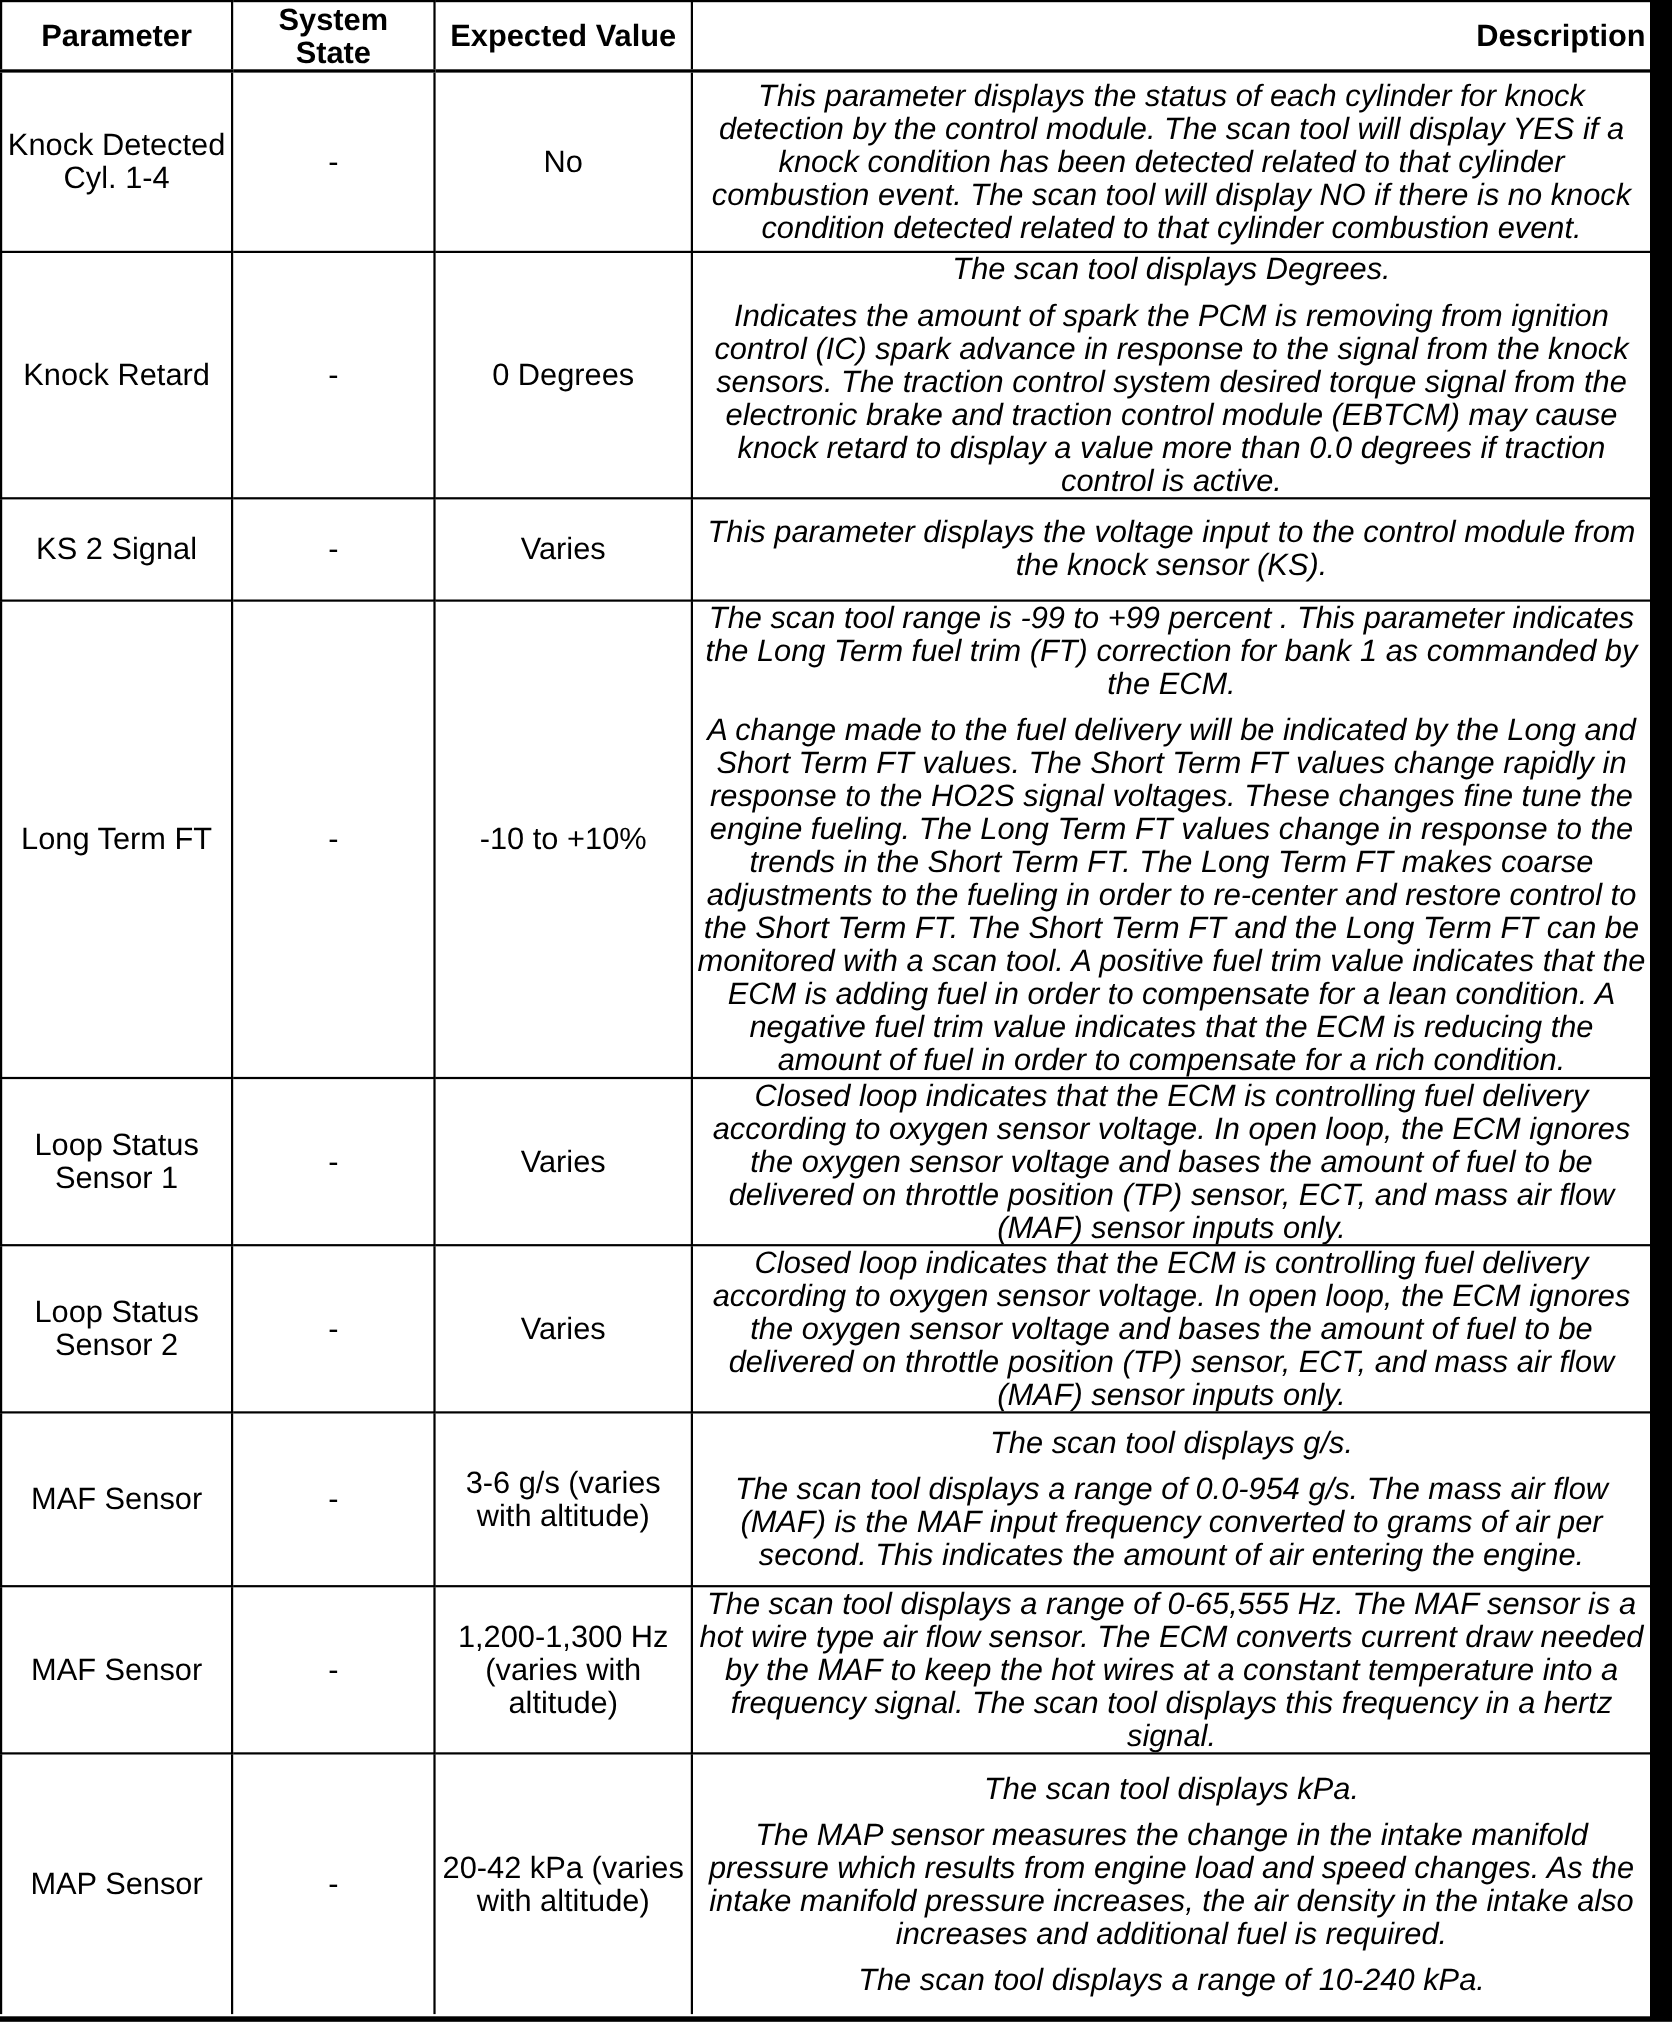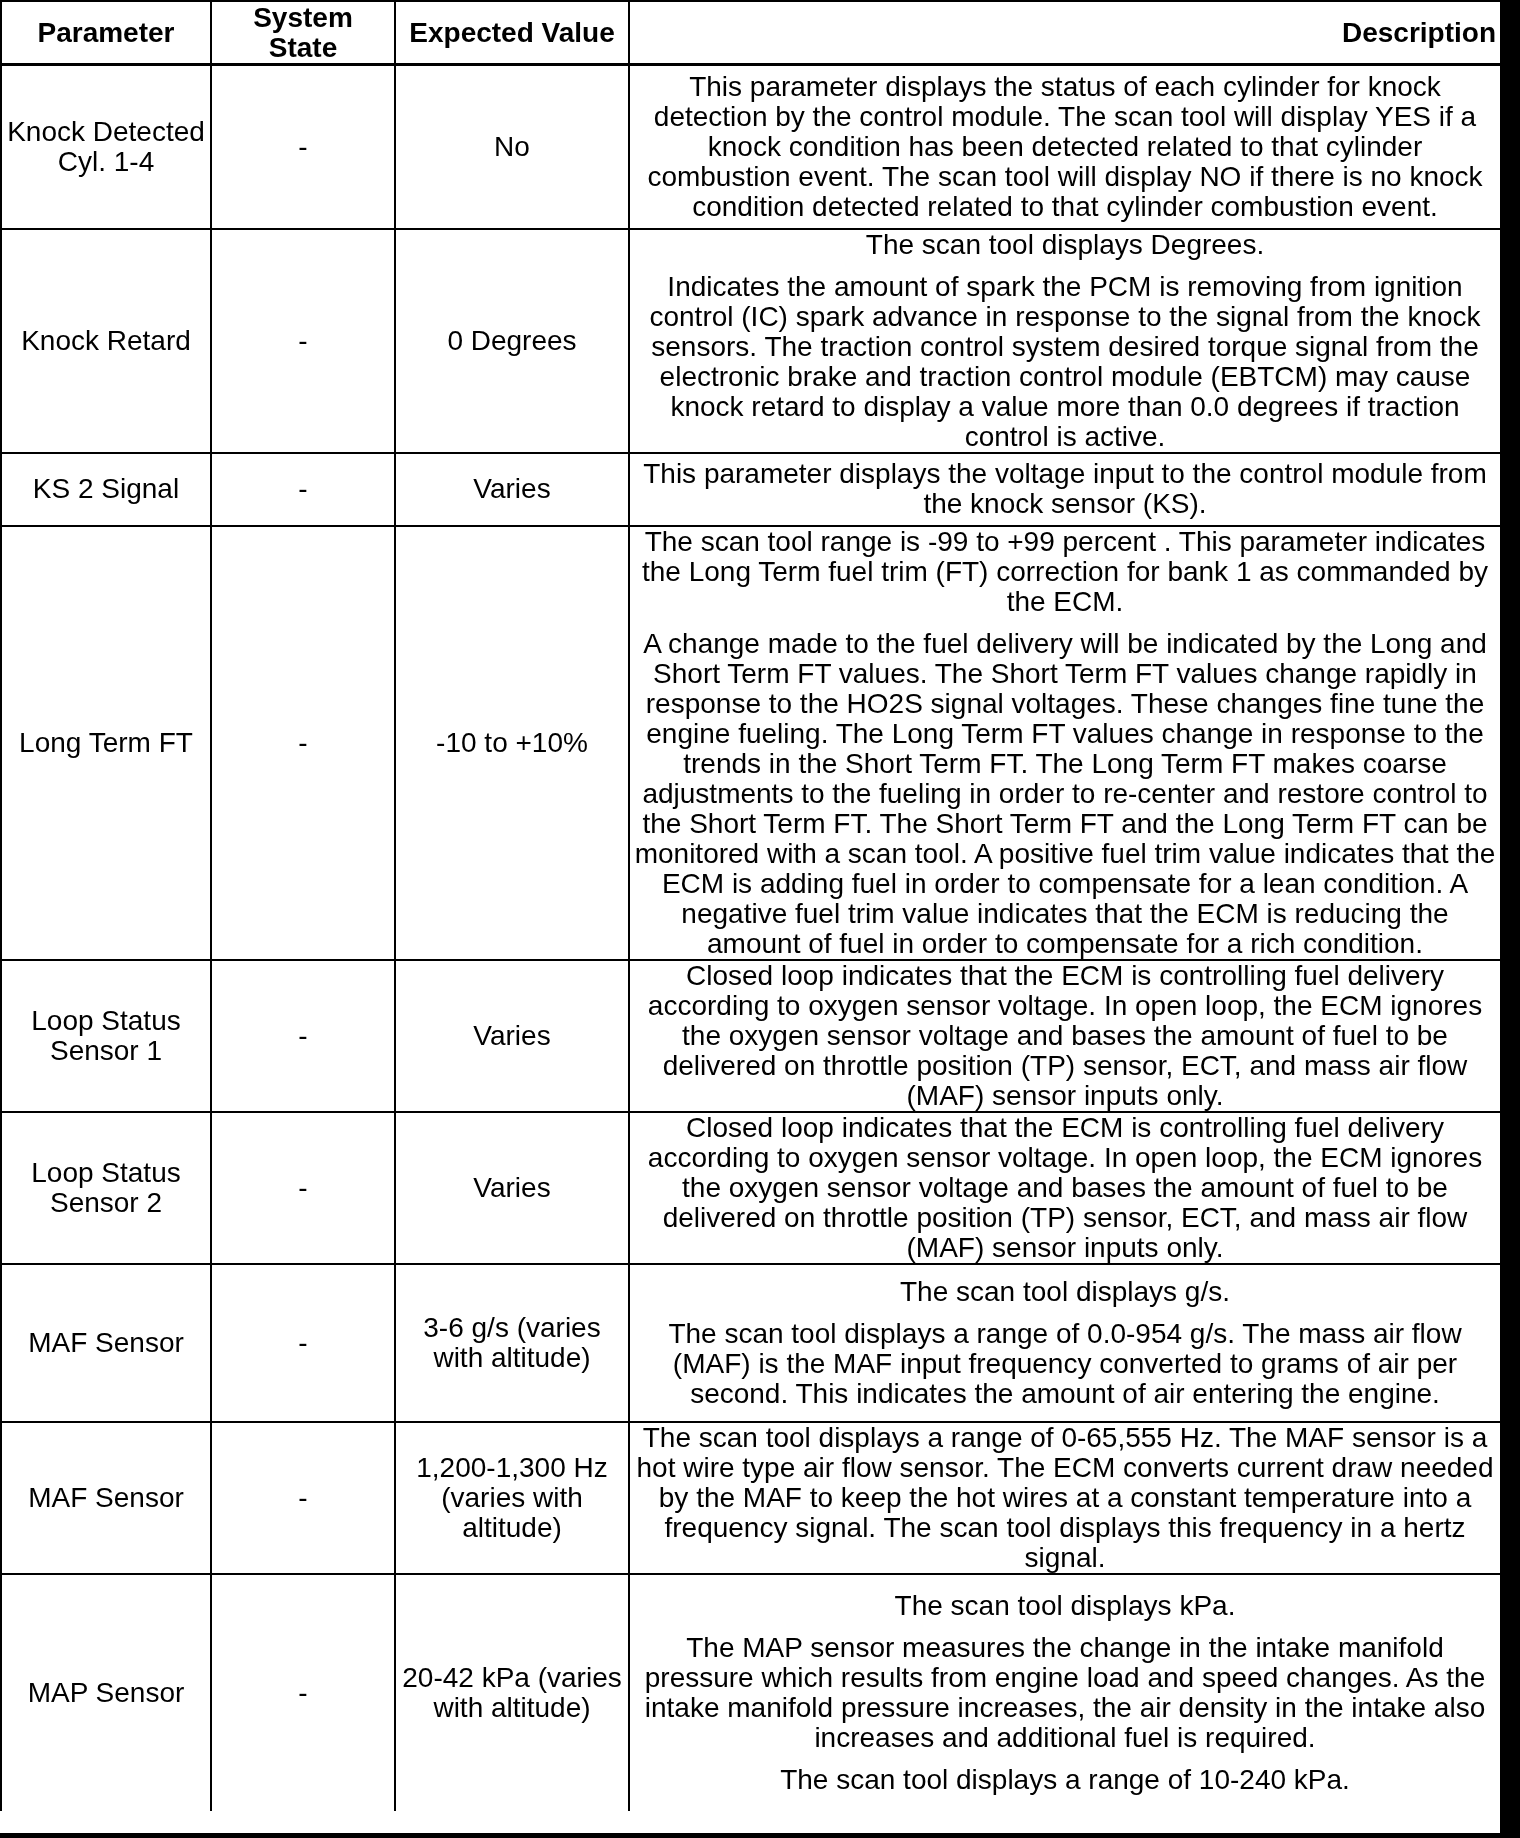--- a/index.html
+++ b/index.html
@@ -37,21 +37,21 @@
     padding-top: 1px;
     border-bottom-width: 3px;
   }
   table.params th.desc-h { text-align: right; margin-top: 36px; }
   table.params th.param-h { text-align: center; }
   col.c1 { width: 210px; }
   col.c2 { width: 184px; }
   col.c3 { width: 234px; }
   col.c4 { width: 872px; }
   td.desc { padding-top: 2px; padding-bottom: 2px; }
-  td.desc p { margin: 0; }
+  td.desc p { margin: 0; font-style: italic; }
   td.desc p + p { margin-top: 12px; }
   tr.bottom-row td { border-bottom: 0; }
 </style>
 </head>
 <body>
 
 <div class="page">
   <table class="params">
     <colgroup>
       <col class="c1">
@@ -82,21 +82,21 @@
         <td>Knock Retard</td>
         <td>-</td>
         <td>0 Degrees</td>
         <td class="desc">
           <p>The scan tool displays Degrees.</p>
           <p>Indicates the amount of spark the PCM is removing from ignition control (IC) spark advance in response to the signal from the knock sensors. The traction control system desired torque signal from the electronic brake and traction control module (EBTCM) may cause knock retard to display a value more than 0.0 degrees if traction control is active.</p>
         </td>
       </tr>
 
 
-      <tr style="height:73px">
+      <tr style="height:93px">
         <td>KS 2 Signal</td>
         <td>-</td>
         <td>Varies</td>
         <td class="desc">
           <p>This parameter displays the voltage input to the control module from the knock sensor (KS).</p>
         </td>
       </tr>
 
       <tr style="height:398px">
         <td>Long Term FT</td>

